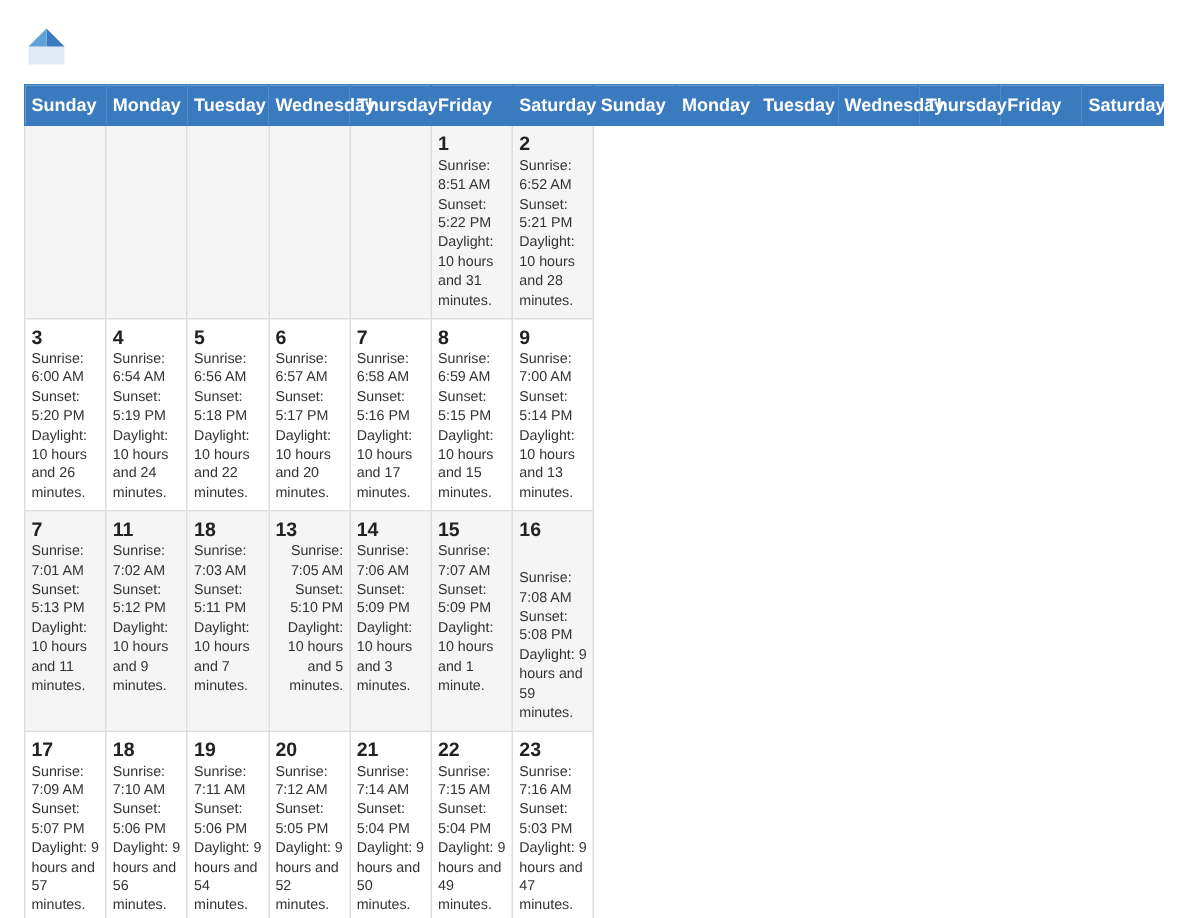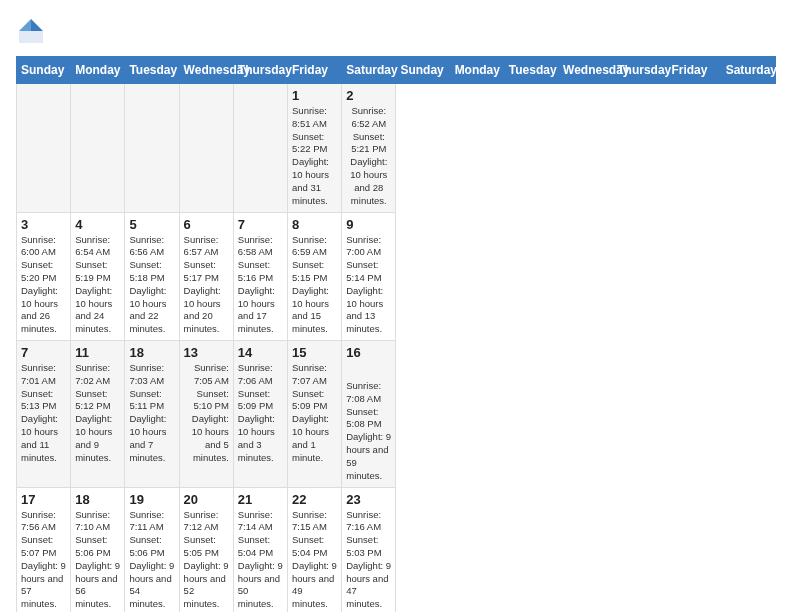--- a/index.html
+++ b/index.html
@@ -142,21 +142,21 @@
         <td></td>
         <td></td>
         <td>
           <div class="day-num">1</div>
           <div class="day-info" style="white-space: pre-line;">Sunrise: 8:51 AM
 Sunset: 5:22 PM
 Daylight: 10 hours and 31 minutes.</div>
         </td>
         <td>
           <div class="day-num">2</div>
-          <div class="day-info" style="white-space: pre-line; text-align: center;">Sunrise: 6:52 AM
+          <div class="day-info" style="white-space: pre-line;">Sunrise: 6:52 AM
 Sunset: 5:21 PM
 Daylight: 10 hours and 28 minutes.</div>
         </td>
       </tr>
       <tr>
         <td>
           <div class="day-num">3</div>
           <div class="day-info" style="white-space: pre-line;">Sunrise: 6:00 AM
 Sunset: 5:20 PM
 Daylight: 10 hours and 26 minutes.</div>
@@ -238,21 +238,21 @@
         <td>
           <div class="day-num">16</div>
           <div class="day-info" style="white-space: pre-line; margin-top: 20px;">Sunrise: 7:08 AM
 Sunset: 5:08 PM
 Daylight: 9 hours and 59 minutes.</div>
         </td>
       </tr>
       <tr>
         <td>
           <div class="day-num">17</div>
-          <div class="day-info" style="white-space: pre-line;">Sunrise: 7:56 AM
+          <div class="day-info" style="white-space: pre-line;">Sunrise: 7:09 AM
 Sunset: 5:07 PM
 Daylight: 9 hours and 57 minutes.</div>
         </td>
         <td>
           <div class="day-num">18</div>
           <div class="day-info" style="white-space: pre-line;">Sunrise: 7:10 AM
 Sunset: 5:06 PM
 Daylight: 9 hours and 56 minutes.</div>
         </td>
         <td>

